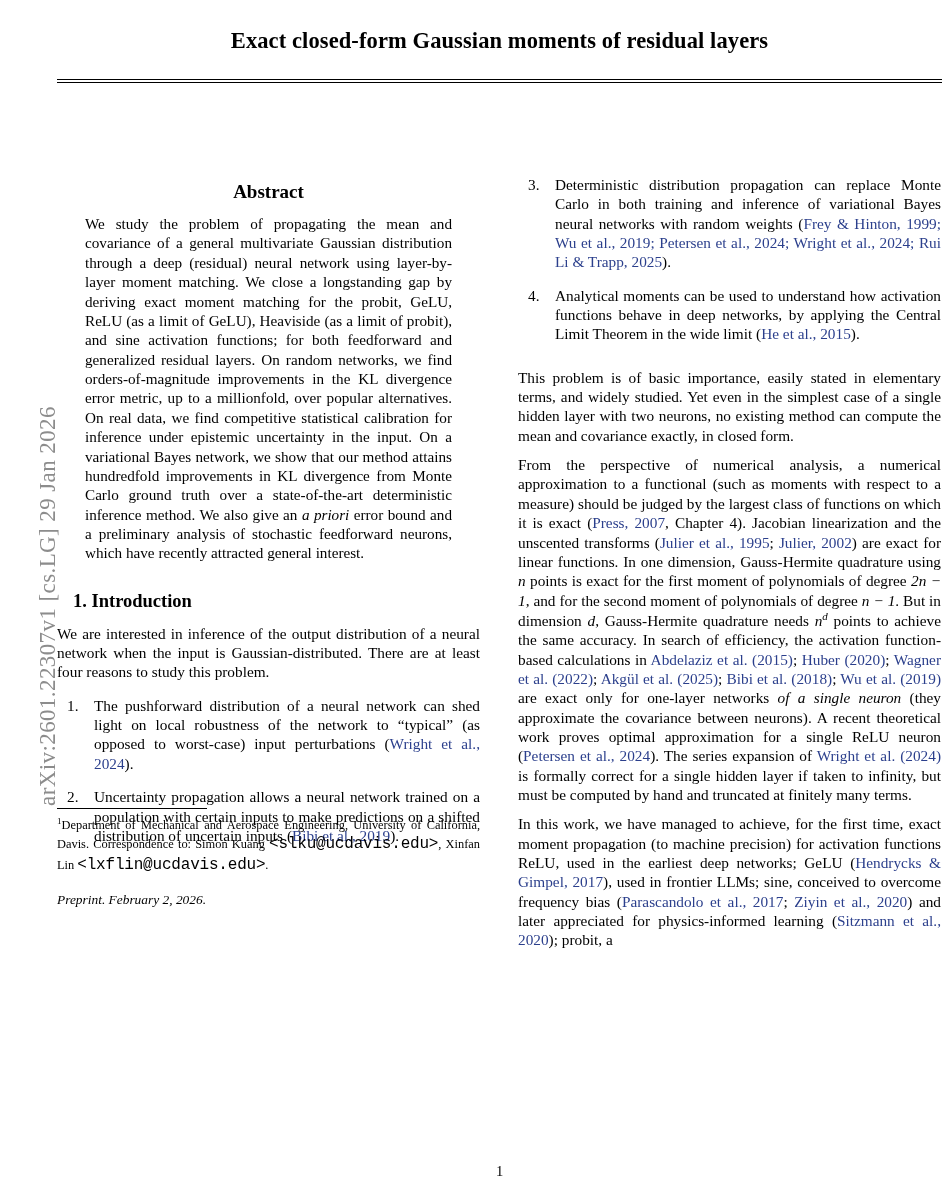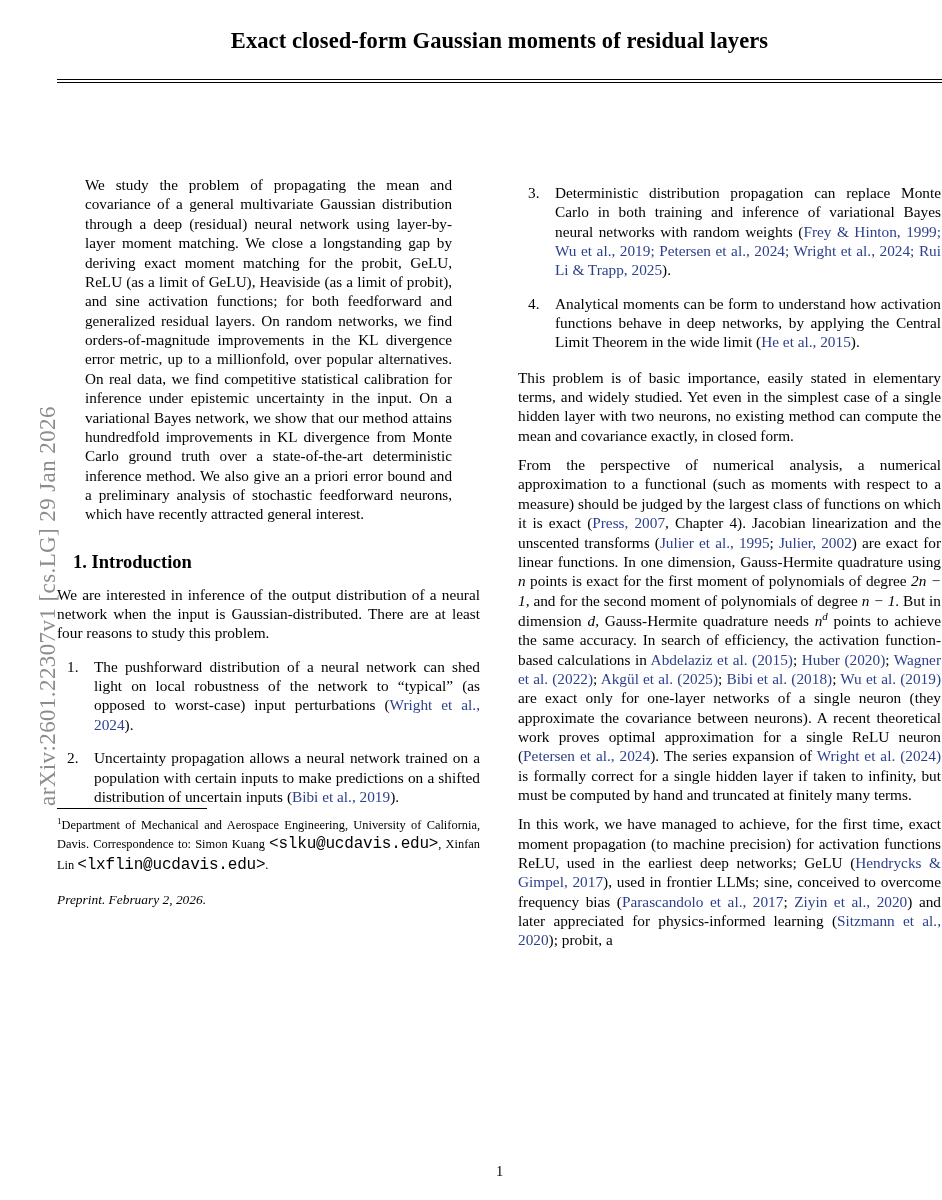--- a/index.html
+++ b/index.html
@@ -136,21 +136,21 @@
   }
   ol.numlist > li::before {
     content: counter(nl) ".";
     position: absolute;
     left: 10px;
     top: 0;
     font-size: 15.3px;
   }
 
   .cite { color: #2b3f8c; }
-  .ital { }
+  .ital { font-style: italic; }
   .mathvar { font-style: italic; font-family: "Liberation Serif", serif; }
   sup.sm { font-size: 0.72em; vertical-align: super; font-style: italic; }
 
   
   .footnote-wrap {
     position: absolute;
     left: 0;
     bottom: 52px;
     width: 423px;
   }
@@ -197,20 +197,21 @@
 
   <h1 class="title">Exact closed-form Gaussian moments of residual layers</h1>
 
   <div class="rule-double"></div>
 
 
   <div class="columns">
 
     <div class="col">
 
+      <div class="abstract-head">Abstract</div>
 
       <div class="abstract-body">
         <p class="para"><span>We study the problem of propagating the mean and covariance of a general multivariate Gaussian distribution through a deep (residual) neural network using layer-by-layer moment matching. We close a longstanding gap by deriving exact moment matching for the probit, GeLU, ReLU (as a limit of GeLU), Heaviside (as a limit of probit), and sine activation functions; for both feedforward and generalized residual layers. On random networks, we find orders-of-magnitude improvements in the KL divergence error metric, up to a millionfold, over popular alternatives. On real data, we find competitive statistical calibration for inference under epistemic uncertainty in the input. On a variational Bayes network, we show that our method attains hundredfold improvements in KL divergence from Monte Carlo ground truth over a state-of-the-art deterministic inference method. We also give an </span><span class="ital">a priori</span><span> error bound and a preliminary analysis of stochastic feedforward neurons, which have recently attracted general interest.</span></p>
       </div>
 
       <h2 class="section">1. Introduction</h2>
 
       <p class="para">We are interested in inference of the output distribution of a neural network when the input is Gaussian-distributed. There are at least four reasons to study this problem.</p>
 
       <ol class="numlist">
@@ -221,26 +222,26 @@
       <div class="footnote-wrap">
         <div class="footnote-rule"></div>
         <div class="footnote"><sup>1</sup><span>Department of Mechanical and Aerospace Engineering, University of California, Davis. Correspondence to: Simon Kuang </span><span class="mono">&lt;slku@ucdavis.edu&gt;</span><span>, Xinfan Lin </span><span class="mono">&lt;lxflin@ucdavis.edu&gt;</span><span>.</span></div>
         <div class="preprint">Preprint. February 2, 2026.</div>
       </div>
 
     </div>
 
     <div class="col">
 
-      <ol class="numlist" start="3" style="margin-top:8px;counter-reset: nl 2;">
+      <ol class="numlist" start="3" style="margin-top:0;counter-reset: nl 2;">
         <li><span>Deterministic distribution propagation can replace Monte Carlo in both training and inference of variational Bayes neural networks with random weights (</span><span class="cite">Frey &amp; Hinton, 1999; Wu et al., 2019; Petersen et al., 2024; Wright et al., 2024; Rui Li &amp; Trapp, 2025</span><span>).</span></li>
-        <li><span>Analytical moments can be form to understand how activation functions behave in deep networks, by applying the Central Limit Theorem in the wide limit (</span><span class="cite">He et al., 2015</span><span>).</span></li>
+        <li><span>Analytical moments can be used to understand how activation functions behave in deep networks, by applying the Central Limit Theorem in the wide limit (</span><span class="cite">He et al., 2015</span><span>).</span></li>
       </ol>
 
-      <p class="para" style="margin-top:16px;">This problem is of basic importance, easily stated in elementary terms, and widely studied. Yet even in the simplest case of a single hidden layer with two neurons, no existing method can compute the mean and covariance exactly, in closed form.</p>
+      <p class="para" style="margin-top:24px;">This problem is of basic importance, easily stated in elementary terms, and widely studied. Yet even in the simplest case of a single hidden layer with two neurons, no existing method can compute the mean and covariance exactly, in closed form.</p>
 
       <p class="para"><span>From the perspective of numerical analysis, a numerical approximation to a functional (such as moments with respect to a measure) should be judged by the largest class of functions on which it is exact (</span><span class="cite">Press, 2007</span><span>, Chapter 4). Jacobian linearization and the unscented transforms (</span><span class="cite">Julier et al., 1995</span><span>; </span><span class="cite">Julier, 2002</span><span>) are exact for linear functions. In one dimension, Gauss-Hermite quadrature using </span><span class="mathvar">n</span><span> points is exact for the first moment of polynomials of degree </span><span class="mathvar">2n − 1</span><span>, and for the second moment of polynomials of degree </span><span class="mathvar">n − 1</span><span>. But in dimension </span><span class="mathvar">d</span><span>, Gauss-Hermite quadrature needs </span><span class="mathvar">n</span><sup class="sm">d</sup><span> points to achieve the same accuracy. In search of efficiency, the activation function-based calculations in </span><span class="cite">Abdelaziz et al. (2015)</span><span>; </span><span class="cite">Huber (2020)</span><span>; </span><span class="cite">Wagner et al. (2022)</span><span>; </span><span class="cite">Akgül et al. (2025)</span><span>; </span><span class="cite">Bibi et al. (2018)</span><span>; </span><span class="cite">Wu et al. (2019)</span><span> are exact only for one-layer networks </span><span class="ital">of a single neuron</span><span> (they approximate the covariance between neurons). A recent theoretical work proves optimal approximation for a single ReLU neuron (</span><span class="cite">Petersen et al., 2024</span><span>). The series expansion of </span><span class="cite">Wright et al.</span><span> </span><span class="cite">(2024)</span><span> is formally correct for a single hidden layer if taken to infinity, but must be computed by hand and truncated at finitely many terms.</span></p>
 
       <p class="para"><span>In this work, we have managed to achieve, for the first time, exact moment propagation (to machine precision) for activation functions ReLU, used in the earliest deep networks; GeLU (</span><span class="cite">Hendrycks &amp; Gimpel, 2017</span><span>), used in frontier LLMs; sine, conceived to overcome frequency bias (</span><span class="cite">Parascandolo et al., 2017</span><span>; </span><span class="cite">Ziyin et al., 2020</span><span>) and later appreciated for physics-informed learning (</span><span class="cite">Sitzmann et al., 2020</span><span>); probit, a</span></p>
 
     </div>
 
   </div>
 
   <div class="page-number">1</div>

